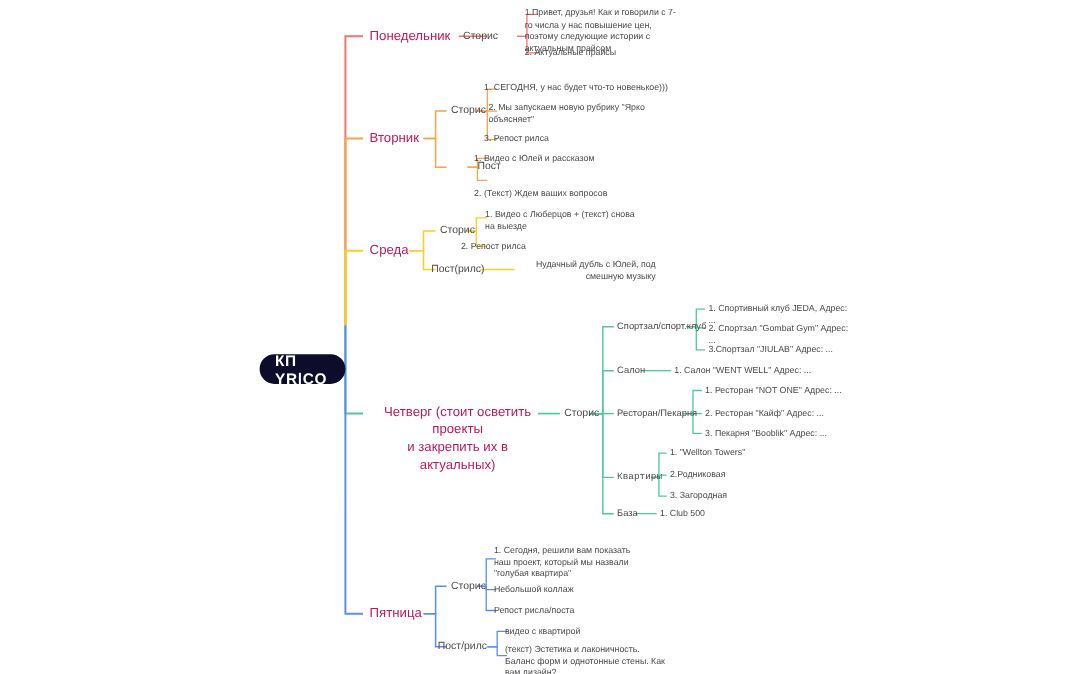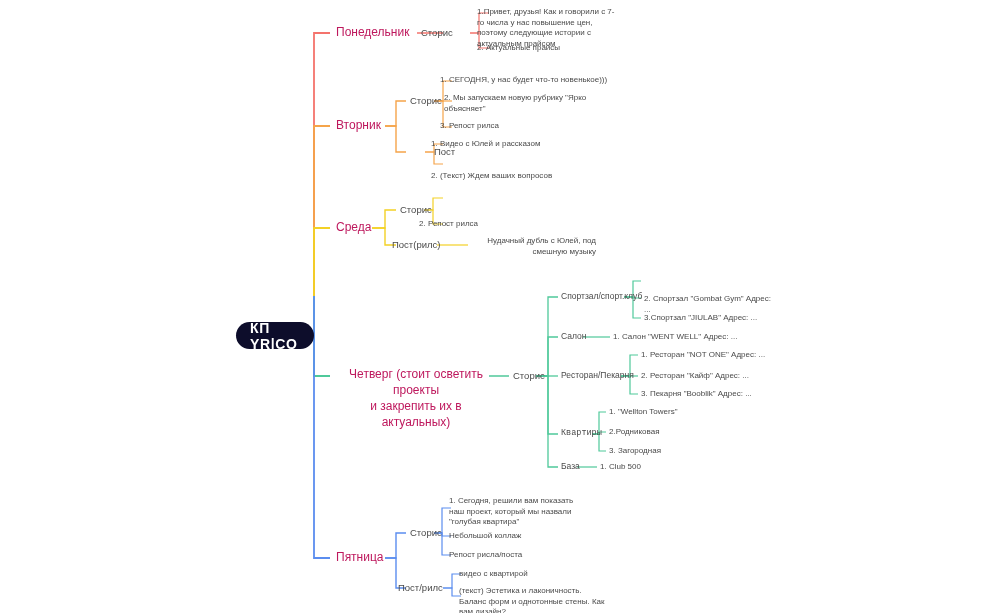--- a/index.html
+++ b/index.html
@@ -152,33 +152,35 @@
   <div class="node type-node" style="left:410px; top:146px;margin-left:24px;">Пост</div>
   <div class="node leaf-node" style="left:440px; top:75px; width:170px;">1. СЕГОДНЯ, у нас будет что-то новенькое)))</div>
   <div class="node leaf-node" style="left:444px; top:93px; width:150px;">2. Мы запускаем новую рубрику "Ярко объясняет"</div>
   <div class="node leaf-node" style="left:440px; top:121px; width:150px;">3. Репост рилса</div>
   <div class="node leaf-node" style="left:431px; top:139px; width:160px;">1. Видео с Юлей и рассказом</div>
   <div class="node leaf-node" style="left:431px; top:159px; width:160px;margin-top:12px;">2. (Текст) Ждем ваших вопросов</div>
 
   <div class="node day-node" style="left:336px; top:220px;">Среда</div>
   <div class="node type-node" style="left:400px; top:204px;">Сторис</div>
   <div class="node type-node" style="left:392px; top:239px;">Пост(рилс)</div>
+  <div class="node leaf-node" style="left:441px; top:190px; width:140px;">1. Видео с Люберцов + (текст) снова на выезде</div>
   <div class="node leaf-node" style="left:419px; top:219px; width:140px;">2. Репост рилса</div>
   <div class="node leaf-node" style="left:471px; top:236px; width:125px;text-align:right;">Нудачный дубль с Юлей, под смешную музыку</div>
 
   <div class="node day-node two-line" style="left:336px; top:366px; width:160px;">Четверг (стоит осветить проекты
 и закрепить их в актуальных)</div>
   <div class="node type-node" style="left:513px; top:370px;">Сторис</div>
 
   <div class="node cat-node" style="left:561px; top:291px;">Спортзал/спорт.клуб</div>
   <div class="node cat-node" style="left:561px; top:331px;">Салон</div>
   <div class="node cat-node" style="left:561px; top:370px;">Ресторан/Пекарня</div>
   <div class="node cat-node" style="left:561px; top:428px;font-family:Liberation Mono, monospace;">Квартиры</div>
   <div class="node cat-node" style="left:561px; top:461px;">База</div>
 
+  <div class="node leaf-node" style="left:644px; top:276px; width:130px;">1. Спортивный клуб JEDA, Адрес: ...</div>
   <div class="node leaf-node" style="left:644px; top:294px; width:130px;">2. Спортзал "Gombat Gym" Адрес: ...</div>
   <div class="node leaf-node" style="left:644px; top:313px; width:130px;">3.Спортзал "JIULAB" Адрес: ...</div>
   <div class="node leaf-node" style="left:613px; top:332px; width:140px;">1. Салон "WENT WELL" Адрес: ...</div>
   <div class="node leaf-node" style="left:641px; top:350px; width:130px;">1. Ресторан "NOT ONE" Адрес: ...</div>
   <div class="node leaf-node" style="left:641px; top:371px; width:130px;">2. Ресторан "Кайф" Адрес: ...</div>
   <div class="node leaf-node" style="left:641px; top:389px; width:130px;">3. Пекарня "Booblik" Адрес: ...</div>
   <div class="node leaf-node" style="left:609px; top:407px; width:120px;">1. "Wellton Towers"</div>
   <div class="node leaf-node" style="left:609px; top:427px; width:120px;">2.Родниковая</div>
   <div class="node leaf-node" style="left:609px; top:446px; width:120px;">3. Загородная</div>
   <div class="node leaf-node" style="left:600px; top:462px; width:120px;">1. Club 500</div>

